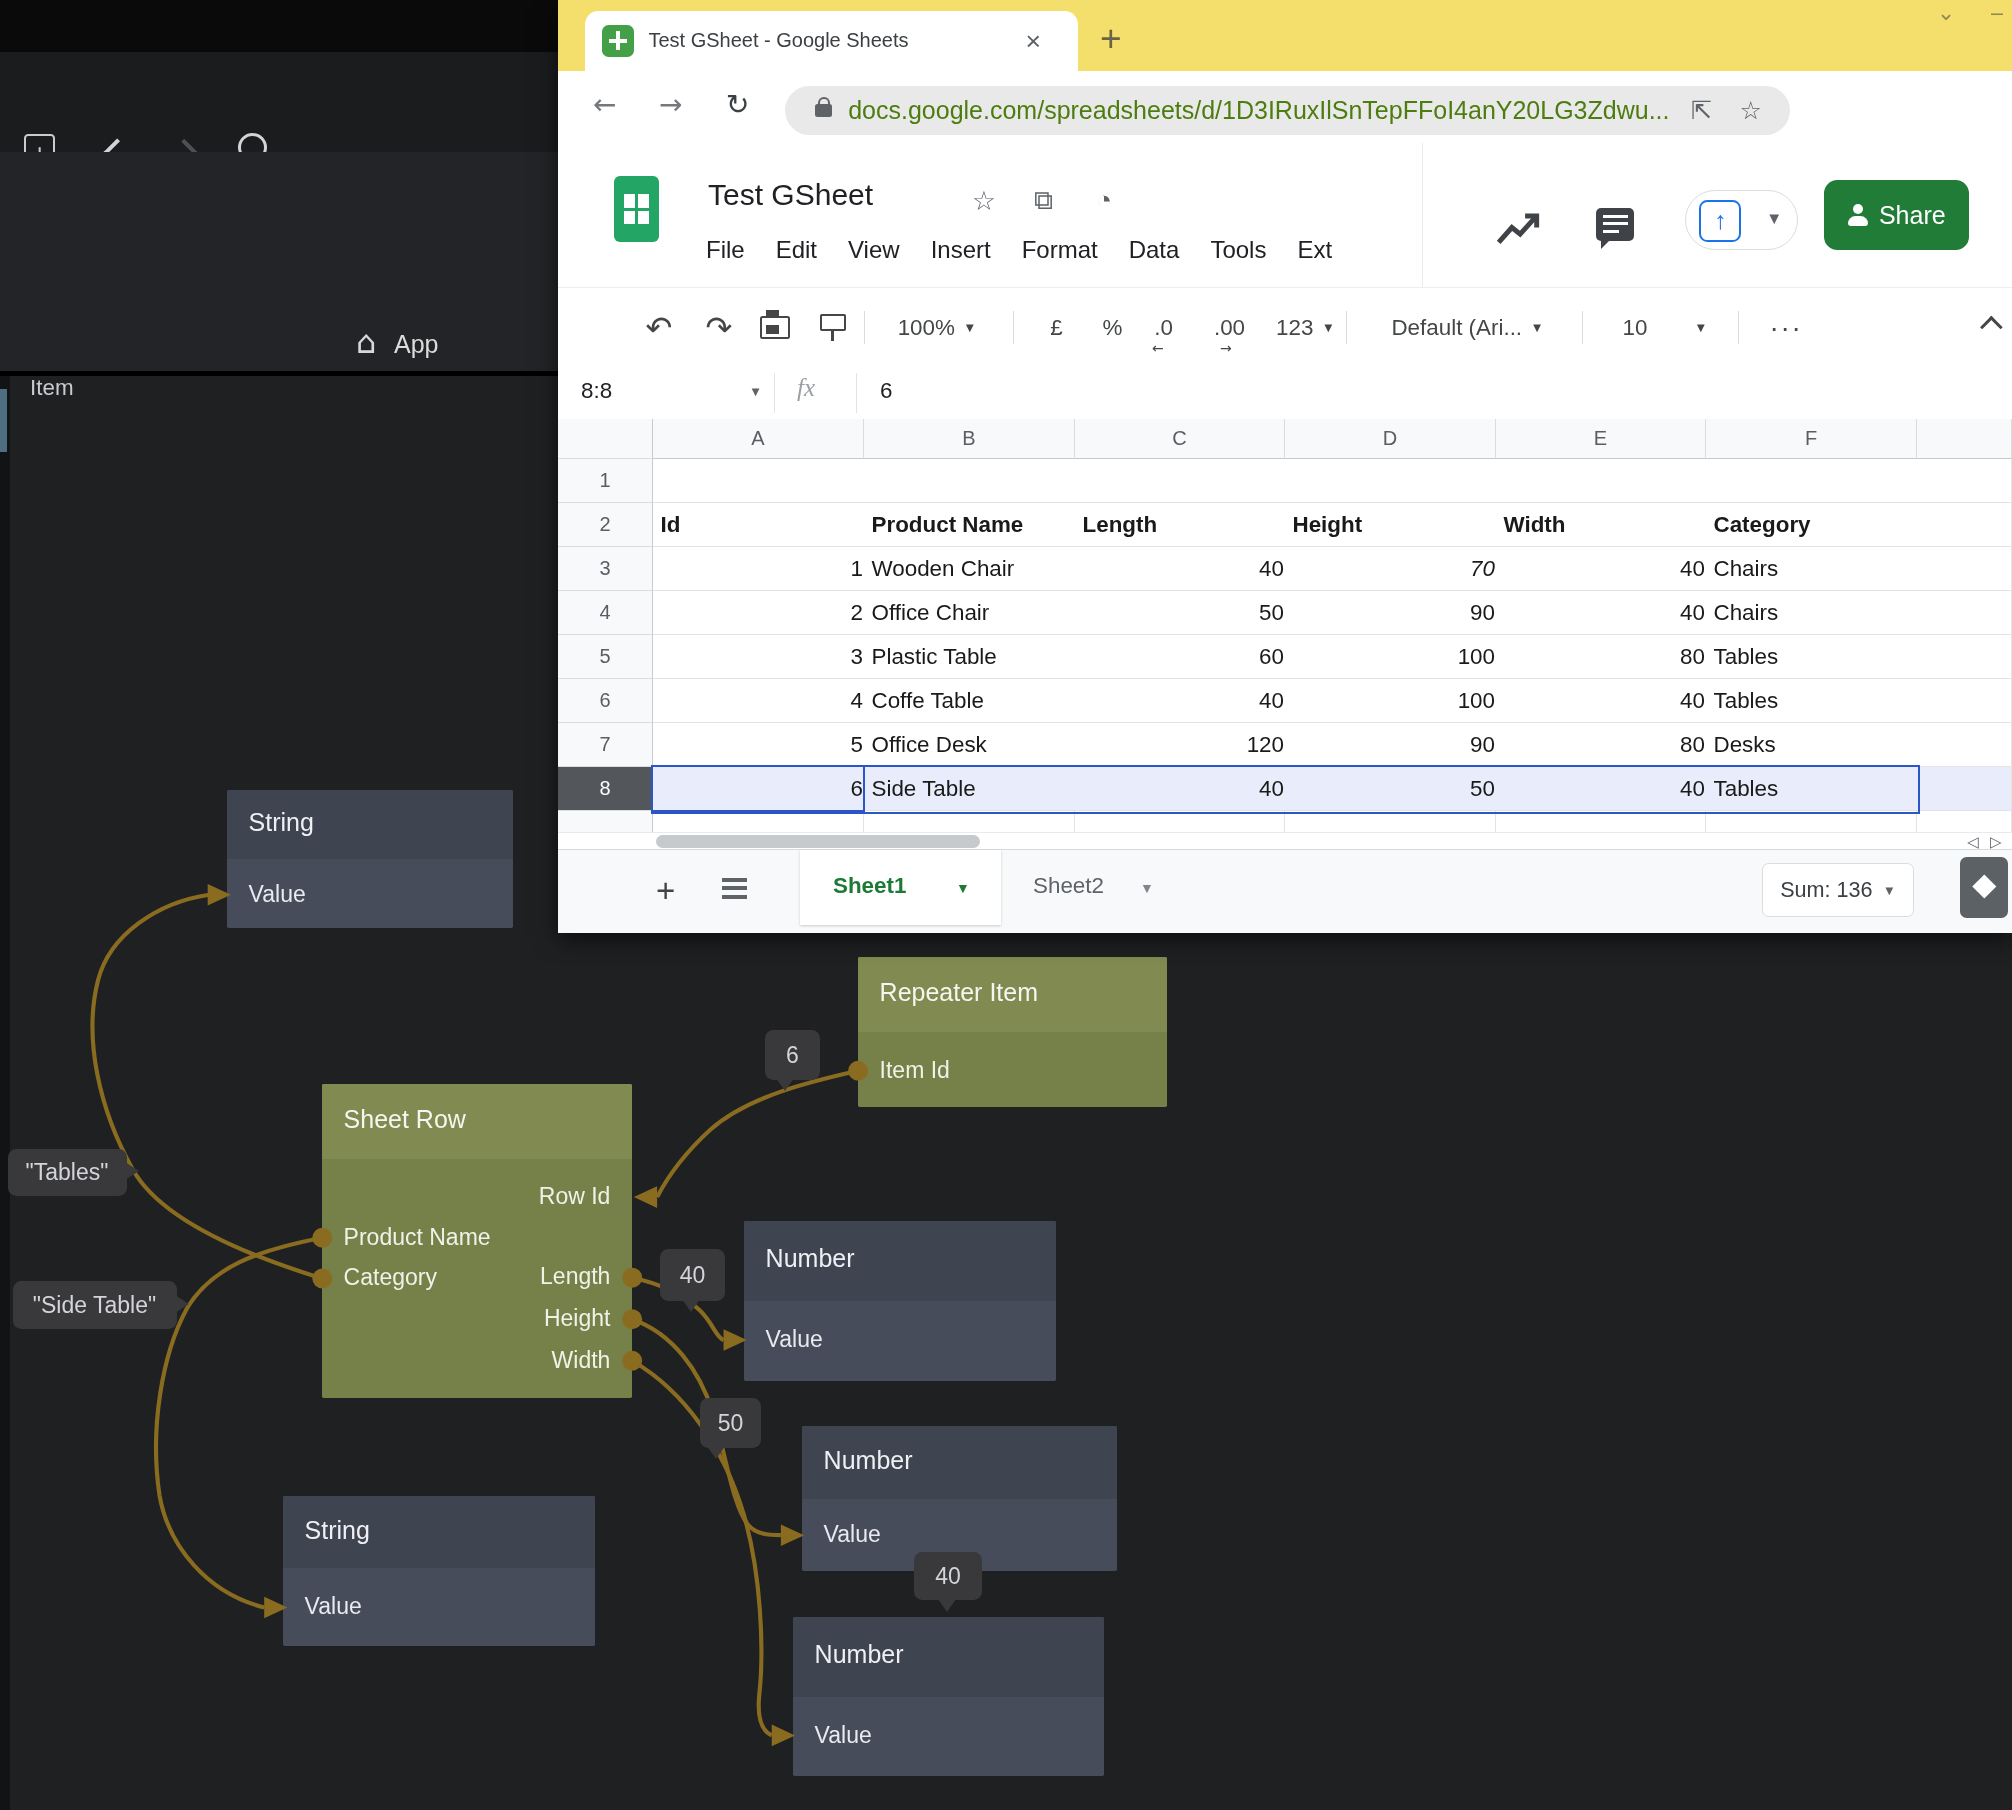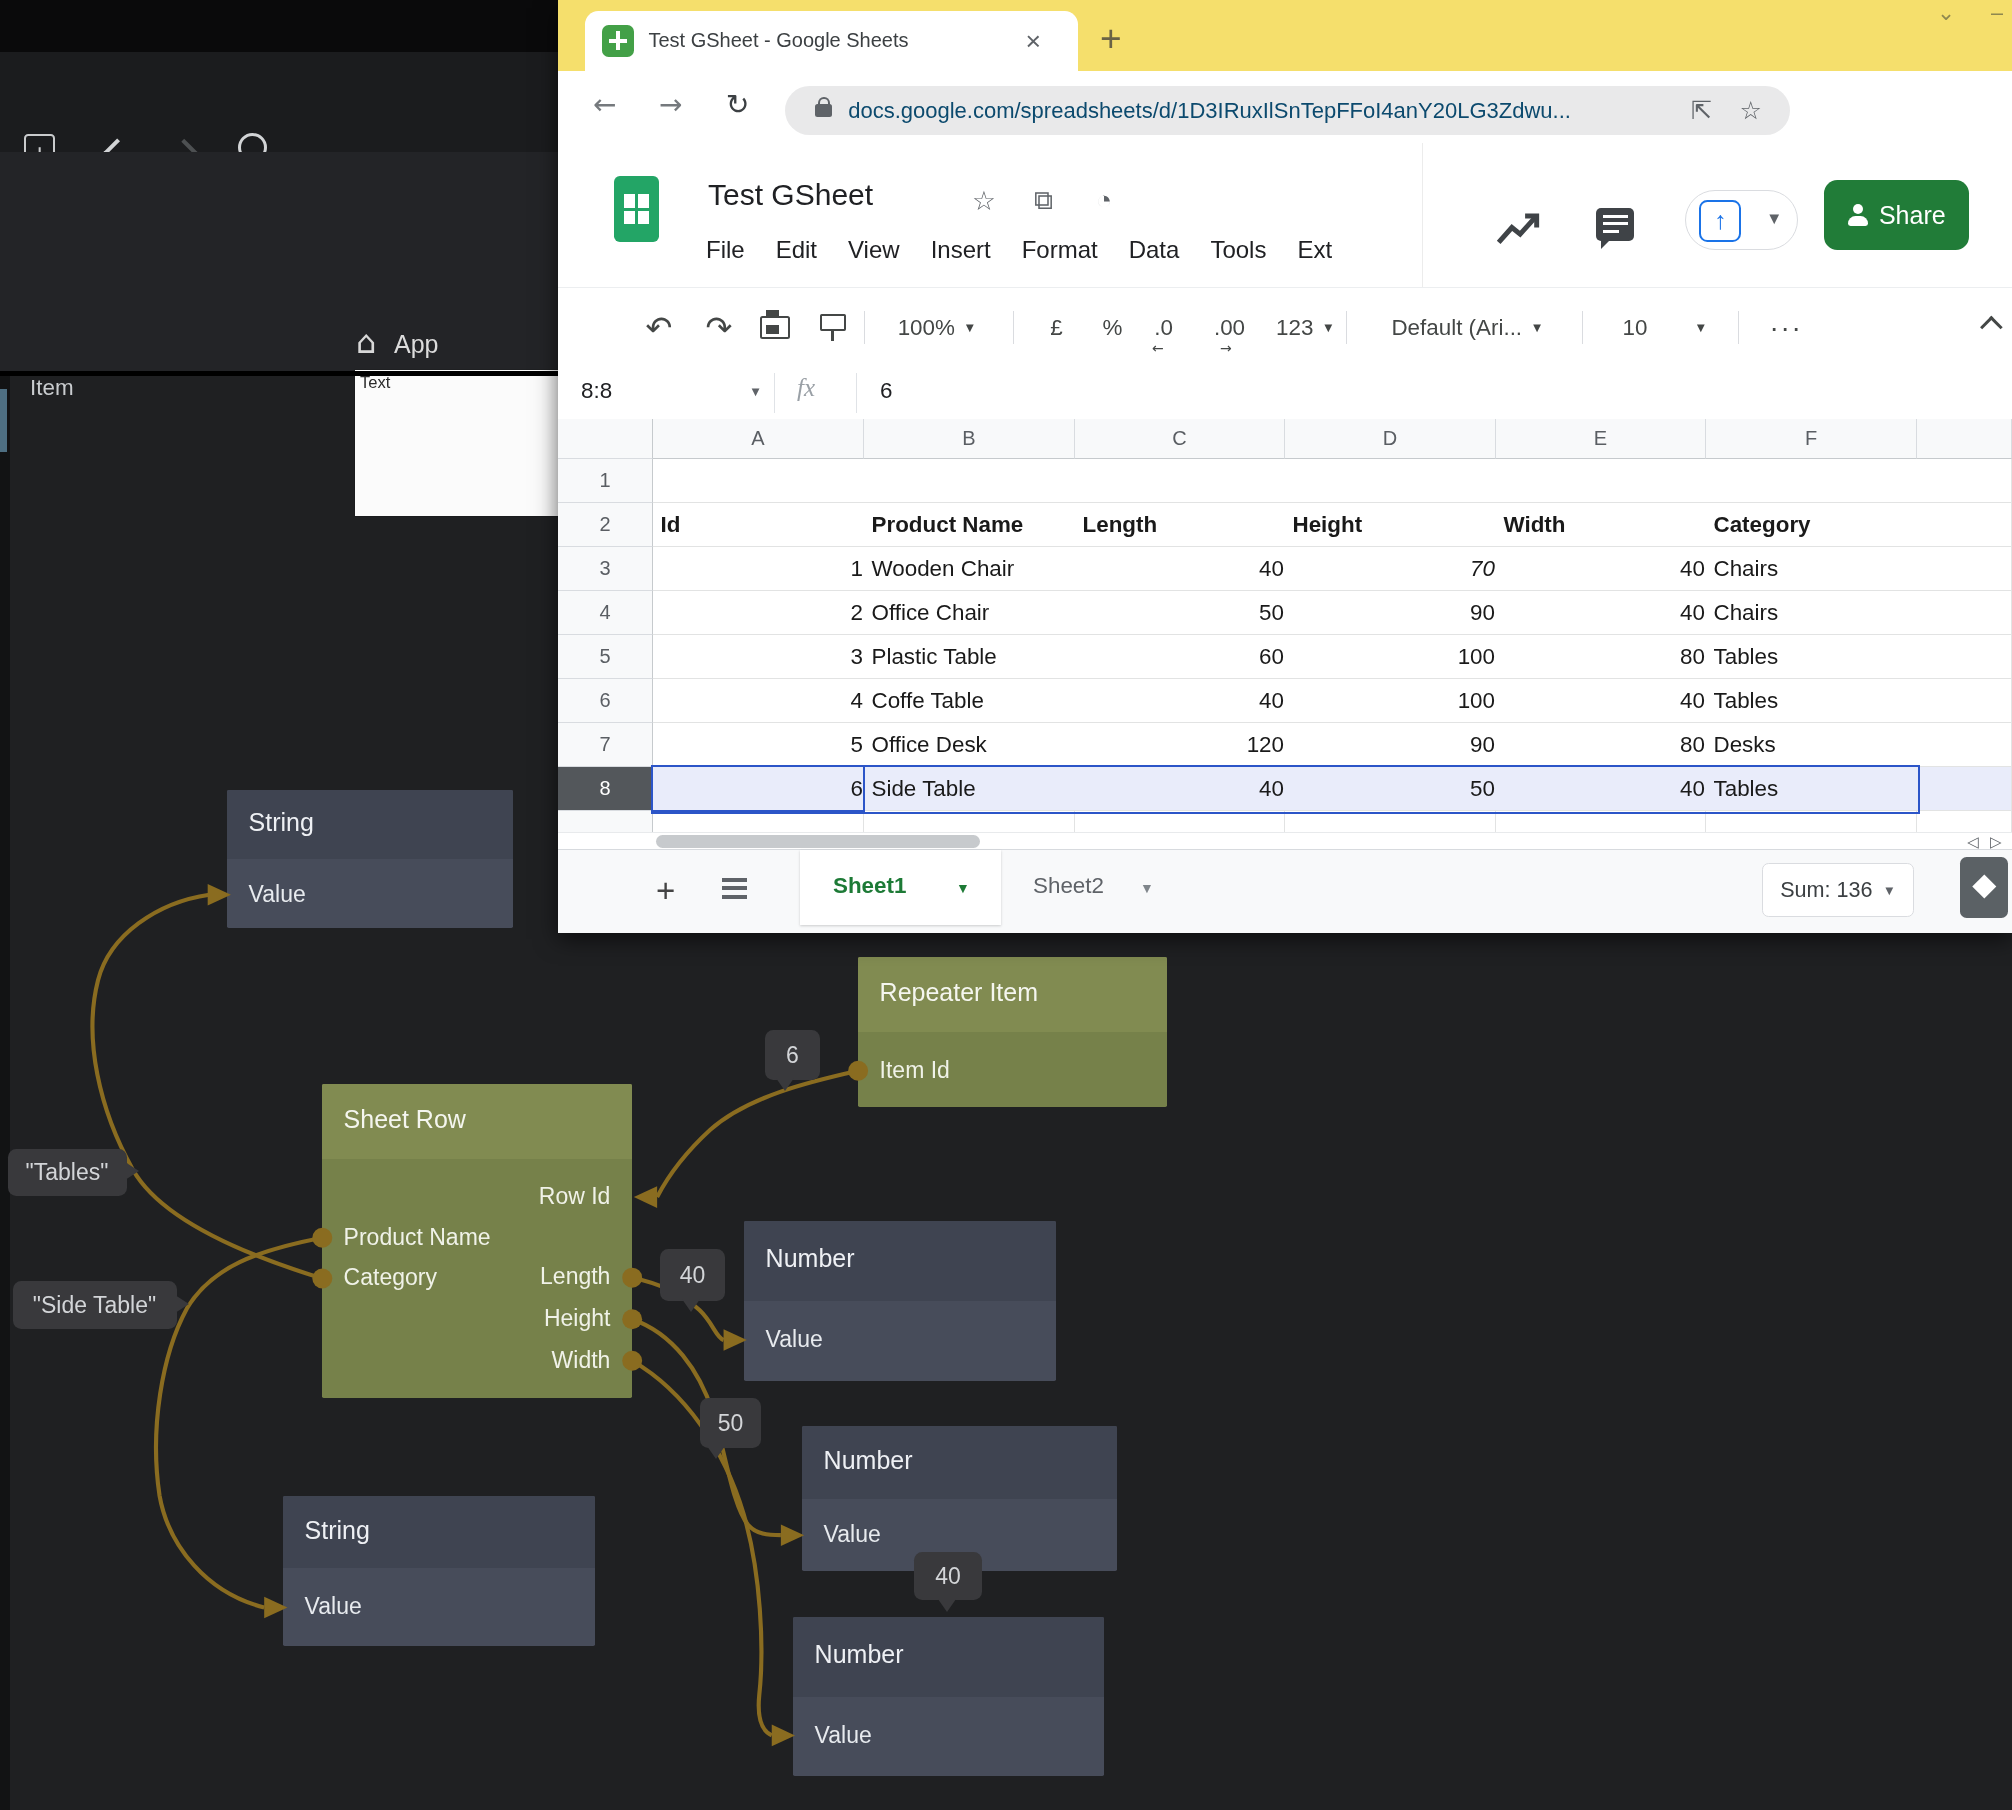--- a/index.html
+++ b/index.html
@@ -54,21 +54,21 @@
   #tab-close{left:440px;top:15px;font-size:26.6px;color:#5f6368;}
   #tab-plus{left:542px;top:18.3px;font-size:37px;color:#6a6345;}
   .winmark{color:#8f884f;font-size:21.6px;top:0px;}
   #urlbar{left:0;top:71px;width:1454px;height:72px;background:#fff;}
   .navic{font-family:"DejaVu Sans",sans-serif;font-size:28px;color:#75797d;top:16.6px;}
   #url-pill{left:227px;top:15px;width:1005px;height:49px;background:#e9e9ea;border-radius:25px;
             display:flex;align-items:center;}
   #lock{margin-left:30px;width:16.6px;height:12.5px;background:#5f6368;border-radius:2.5px;position:relative;}
   #lock:before{content:"";position:absolute;left:2.5px;top:-7.5px;width:8.3px;height:7.5px;border:2.5px solid #5f6368;
                border-bottom:none;border-radius:5.8px 5.8px 0 0;}
-  #url-text{margin-left:16.6px;font-size:22px;color:#0c4a6e;flex:1;white-space:nowrap;overflow:hidden;}
+  #url-text{margin-left:16.6px;font-size:25px;color:#4d7c0f;flex:1;white-space:nowrap;overflow:hidden;}
   .url-ic{font-size:25px;color:#5f6368;margin-right:28px;}
   #puzzle{left:1412px;top:91px;width:23px;height:23px;background:#2e2e2e;border-radius:5px;}
   #puzzle:before{content:"";position:absolute;left:6.6px;top:-5px;width:10px;height:10px;background:#2e2e2e;border-radius:50%;}
   
   #sh-header{left:0;top:143px;width:1454px;height:144px;background:#fff;}
   #sh-logo{left:56px;top:33px;width:45px;height:66px;background:#23a566;border-radius:5.8px;}
   #sh-logo .cells{position:absolute;left:10px;top:18.3px;width:25px;height:30px;
      background:
        linear-gradient(#23a566,#23a566) 50% 0/3.3px 100% no-repeat,
        linear-gradient(#23a566,#23a566) 0 50%/100% 3.3px no-repeat,#fff;}
@@ -152,23 +152,20 @@
     <div class="abs icon-plusdoc">+</div>
     <div class="abs chev chev-l"></div>
     <div class="abs chev chev-r"></div>
     <div class="abs icon-search-c"></div>
     <div class="abs icon-search-h"></div>
   </div>
 
   <div class="abs" id="ed-panel">
     <div class="abs" id="home-glyph">⌂</div>
     <div class="abs" id="app-label">App</div>
-    <div class="abs" id="preview-box">
-      <div class="abs" id="preview-text">Text</div>
-    </div>
   </div>
 
   <div class="abs" id="ed-divider"></div>
   <div class="abs" id="ed-leftedge"></div>
   <div class="abs" id="ed-bluestrip"></div>
   <div class="abs" id="canvas-item">Item</div>
 
   <div id="nodes">
       <div class="node dark" style="left: 227px; top: 790px; width: 286px; height: 138px;">
         <div class="hd" style="height: 69px;"></div>

